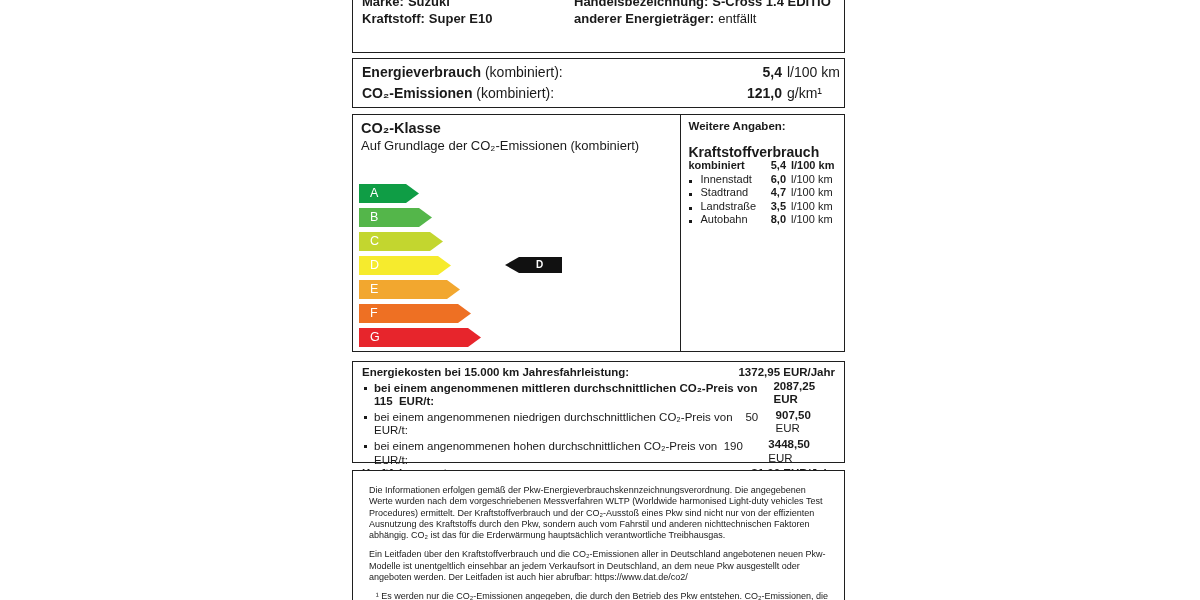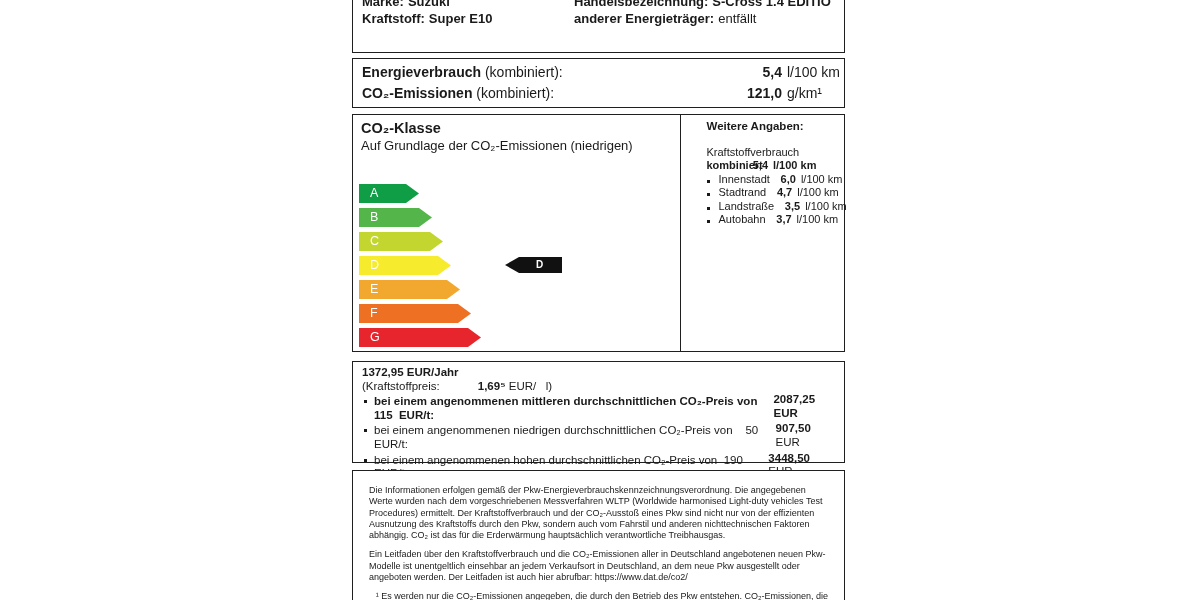--- a/index.html
+++ b/index.html
@@ -29,23 +29,23 @@
   .co2sub{font-size:13px;margin:2px 0 0 8px;}
   .bars{position:absolute;left:6px;top:69px;}
   .bar{height:19px;margin-bottom:5px;color:#fff;font-size:12.5px;line-height:19px;
        padding-left:11px;box-sizing:border-box;
        clip-path:polygon(0 0,calc(100% - 13px) 0,100% 50%,calc(100% - 13px) 100%,0 100%);}
   .marker{position:absolute;left:152px;top:142px;width:57px;height:16px;background:#111;
           clip-path:polygon(14px 0,100% 0,100% 100%,14px 100%,0 50%);
           color:#fff;font-size:10px;font-weight:bold;line-height:16px;text-align:center;
           padding-left:12px;box-sizing:border-box;}
   .weitere{position:absolute;top:0;bottom:0;left:326.5px;right:0;box-sizing:border-box;
-           border-left:1.5px solid #1f1f1f;padding:5px 26px;font-size:11px;}
+           border-left:1.5px solid #1f1f1f;padding:5px 8px;font-size:11px;}
   .wtitle{font-size:11.5px;font-weight:bold;margin-bottom:14px;}
-  .wkv{font-size:11px;font-weight:normal;line-height:13px;}
+  .wkv{font-size:14px;font-weight:bold;line-height:13px;}
   .wgrid{display:grid;grid-template-columns:12px 1fr 26px 50px;line-height:13.5px;align-items:baseline;}
   .wgrid .span2{grid-column:1/3;}
   .wval{text-align:right;font-weight:bold;white-space:nowrap;}
   .wunit{padding-left:5px;white-space:nowrap;}
   .sq{width:3px;height:3px;background:#1a1a1a;margin-top:5px;}
 
   
   .box4{top:361px;height:102px;padding:4px 9px 0;font-size:11.5px;line-height:13.6px;}
   .crow{display:flex;justify-content:space-between;align-items:baseline;}
   .ctext{display:flex;align-items:flex-start;}
@@ -81,21 +81,21 @@
     </div>
     <div class="c2row">
       <span class="c2lbl"><b>CO₂-Emissionen</b><span class="pre"> (kombiniert):</span></span>
       <span class="c2val">121,0</span>
       <span class="c2unit">g/km¹</span>
     </div>
   </section>
 
   <section class="box box3">
     <div class="co2title">CO₂-Klasse</div>
-    <div class="co2sub">Auf Grundlage der CO₂-Emissionen (niedrigen)</div>
+    <div class="co2sub">Auf Grundlage der CO₂-Emissionen (kombiniert)</div>
 
     <div class="bars">
       <div class="bar" style="background: rgb(15, 157, 69); width: 60px;"><span>A</span></div>
       <div class="bar" style="background: rgb(84, 182, 74); width: 73px;"><span>B</span></div>
       <div class="bar" style="background: rgb(195, 214, 47); width: 84px;"><span>C</span></div>
       <div class="bar" style="background: rgb(246, 235, 45); width: 92px;"><span>D</span></div>
       <div class="bar" style="background: rgb(242, 167, 47); width: 101px;"><span>E</span></div>
       <div class="bar" style="background: rgb(238, 112, 35); width: 112px;"><span>F</span></div>
       <div class="bar" style="background: rgb(231, 37, 44); width: 122px;"><span>G</span></div>
     </div>
@@ -124,32 +124,30 @@
       </div>
       <div class="wgrid">
         <span class="sq"></span>
         <span>Landstraße</span>
         <span class="wval">3,5</span>
         <span class="wunit">l/100 km</span>
       </div>
       <div class="wgrid">
         <span class="sq"></span>
         <span>Autobahn</span>
-        <span class="wval">3,7</span>
+        <span class="wval">8,0</span>
         <span class="wunit">l/100 km</span>
       </div>
     </div>
   </section>
 
   <section class="box box4">
     <div class="crow">
+      <span class="b">Energiekosten bei 15.000 km Jahresfahrleistung:</span>
       <span class="b amt">1372,95 EUR/Jahr</span>
-    </div>
-    <div>
-      <span>(Kraftstoffpreis:</span><b class="pre" style="margin-left:38px">1,69⁵</b><span class="pre"> EUR/   l)</span>
     </div>
 
     <div class="crow b">
       <span class="ctext">
           <span class="csq"></span>
           <span class="pre">bei einem angenommenen mittleren durchschnittlichen CO₂-Preis von  115  EUR/t:</span>
         </span>
       <span class="amt"><b>2087,25</b><span class="pre"> EUR</span></span>
     </div>
     <div class="crow">

